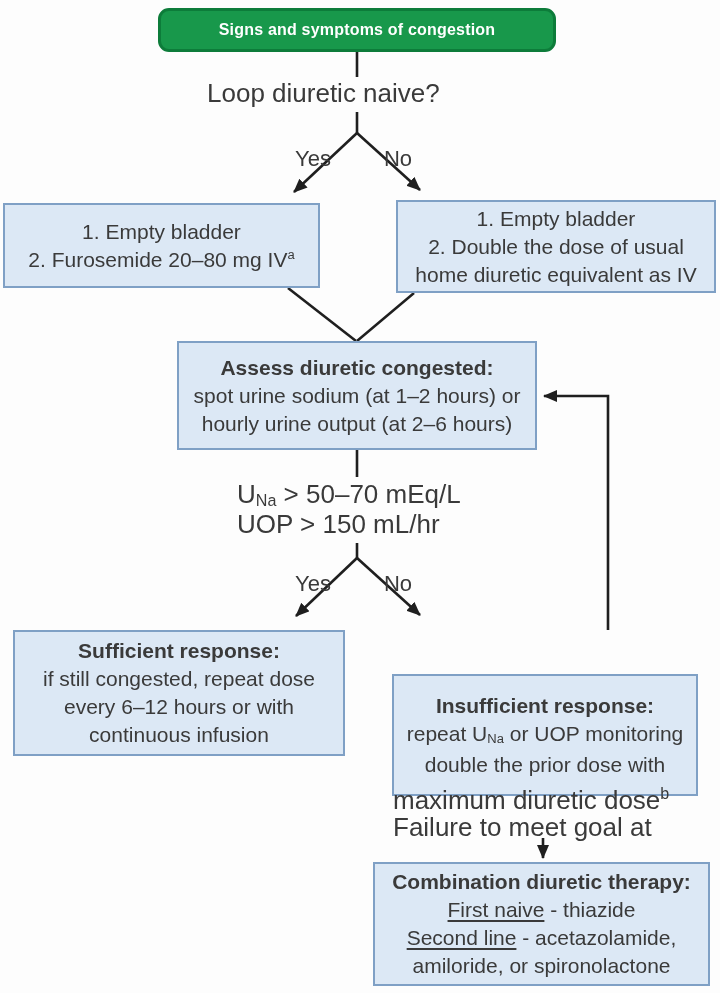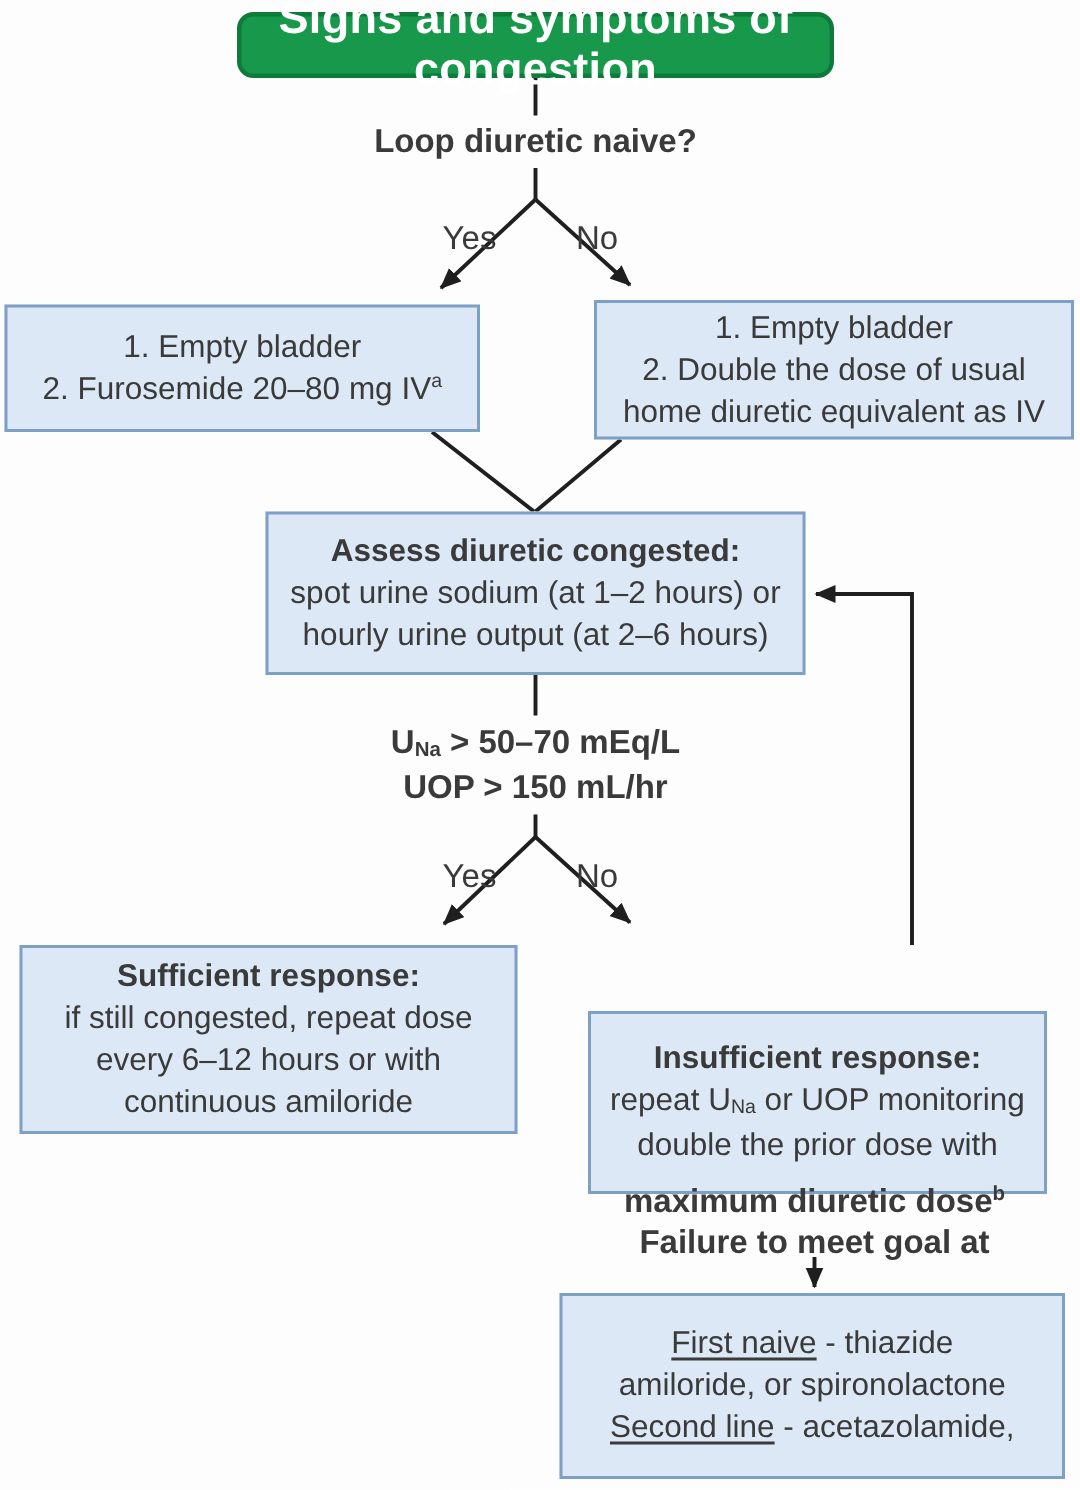--- a/index.html
+++ b/index.html
@@ -17,33 +17,32 @@
   svg.connectors line, svg.connectors polyline {
     stroke:var(--line); stroke-width:2.6; fill:none;
   }
   .node {
     position:absolute; box-sizing:border-box;
     display:flex; flex-direction:column; align-items:center; justify-content:center;
     text-align:center;
   }
   .start {
     background:var(--green-fill); border:3px solid var(--green-border);
-    border-radius:11px; color:#ffffff; font-size:30px; font-weight:600;
+    border-radius:11px; color:#ffffff; font-size:16px; font-weight:600;
     letter-spacing:0.2px;
   }
   .blue {
     background:var(--blue-fill); border:2px solid var(--blue-border);
     font-size:21px; line-height:28px;
   }
   .blue .ttl { font-weight:bold; }
   .blue div { white-space:nowrap; }
   .float-label {
-    position:absolute; text-align:center; font-size:22px; line-height:27px;
+    position:absolute; font-size:26px; line-height:27px;
     white-space:nowrap;
-    font-weight:bold;
   }
   .yn { position:absolute; font-size:22px; width:60px; text-align:center; }
   sub.chem { font-size:62%; vertical-align:baseline; position:relative; top:0.18em; letter-spacing:0; }
   sup.note { font-size:62%; vertical-align:super; line-height:0; }
   .u { text-decoration:underline; text-underline-offset:3px; }
 </style>
 </head>
 <body>
 
 <div class="canvas">
@@ -116,33 +115,34 @@
     <span>Yes</span>
   </div>
   <div class="yn" style="left:368px; top:571px;">
     <span>No</span>
   </div>
 
   <div class="node blue" style="left:13px; top:630px; width:332px; height:126px;">
     <div class="ttl"><span>Sufficient response:</span></div>
     <div><span>if still congested, repeat dose</span></div>
     <div><span>every 6–12 hours or with</span></div>
-    <div><span>continuous amiloride</span></div>
+    <div><span>continuous infusion</span></div>
   </div>
 
   <div class="node blue" style="left:392px; top:630px; width:306px; height:122px;margin-top:44px;">
     <div class="ttl"><span>Insufficient response:</span></div>
     <div><span>repeat U</span><sub class="chem">Na</sub><span> or UOP monitoring</span></div>
     <div><span>double the prior dose with</span></div>
   </div>
 
   <div class="float-label" style="left:393px; top:787px; width:300px;">
     <div><span>maximum diuretic dose</span><sup class="note">b</sup></div>
     <div><span>Failure to meet goal at</span></div>
   </div>
 
   <div class="node blue" style="left:373px; top:862px; width:337px; height:124px;">
+    <div class="ttl"><span>Combination diuretic therapy:</span></div>
     <div><span class="u">First naive</span><span> - thiazide</span></div>
+    <div><span class="u">Second line</span><span> - acetazolamide,</span></div>
     <div><span>amiloride, or spironolactone</span></div>
-    <div><span class="u">Second line</span><span> - acetazolamide,</span></div>
   </div>
 
 </div>
 
 </body></html>

